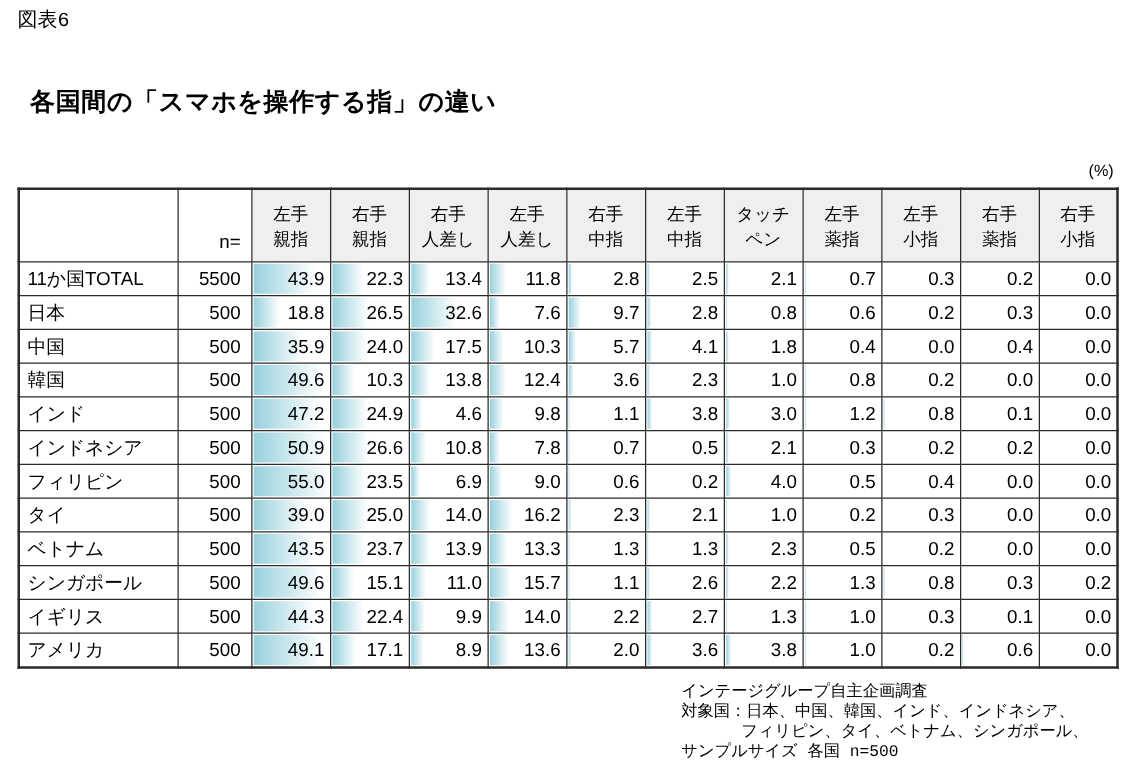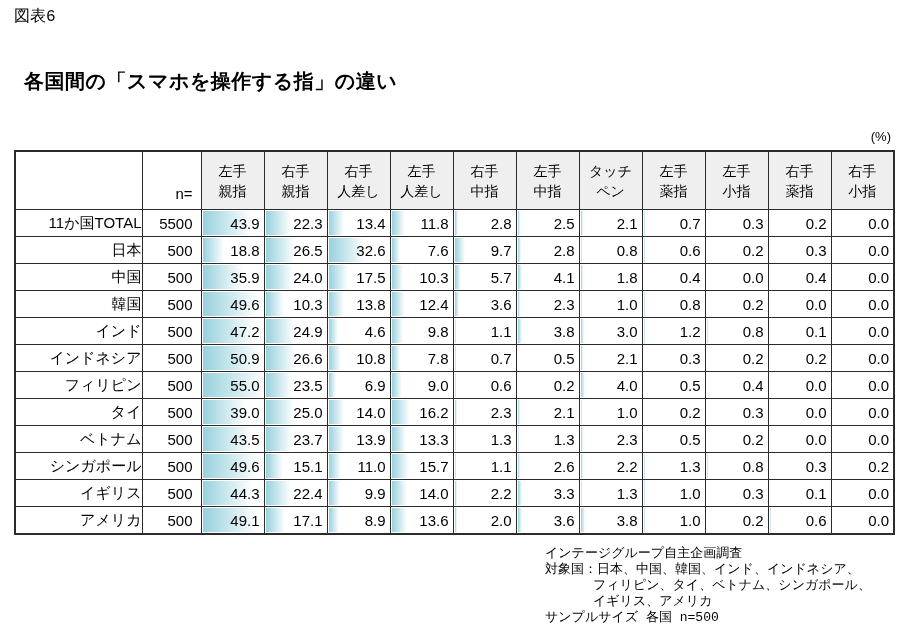--- a/index.html
+++ b/index.html
@@ -21,21 +21,21 @@
   thead th{
     background:#efefef;font-weight:normal;font-size:14px;text-align:center;
     height:52px;line-height:20px;vertical-align:middle;padding:0;
   }
   thead th.corner{background:#ffffff;}
   thead th.nhead{
     background:#ffffff;text-align:right;vertical-align:bottom;
     font-size:15px;padding:0 8px 5px 0;
   }
   tbody td{height:26px;font-size:15px;padding:0;}
-  td.rowlabel{text-align:right;padding-left:6px;}
+  td.rowlabel{text-align:left;padding-left:6px;}
   td.nval{text-align:right;padding-right:8px;}
   td.val{position:relative;text-align:right;}
   td.val .bar{
     position:absolute;left:1px;top:1px;bottom:1px;z-index:0;
   }
   td.val .num{position:relative;z-index:1;padding-right:4px;}
   .source-note{
     position:absolute;left:545px;top:546px;font-size:13px;line-height:16px;font-family:Liberation Mono, monospace;
   }
   .source-note .line{white-space:nowrap;}
@@ -266,21 +266,21 @@
         <td class="val"><div class="bar" style="width: 0.363636%; background: linear-gradient(to right, rgb(152, 209, 221), rgb(255, 255, 255));"></div><span class="num">0.2</span></td>
       </tr>
       <tr>
         <td class="rowlabel">イギリス</td>
         <td class="nval">500</td>
         <td class="val"><div class="bar" style="width: 80.5455%; background: linear-gradient(to right, rgb(152, 209, 221), rgb(255, 255, 255));"></div><span class="num">44.3</span></td>
         <td class="val"><div class="bar" style="width: 40.7273%; background: linear-gradient(to right, rgb(152, 209, 221), rgb(255, 255, 255));"></div><span class="num">22.4</span></td>
         <td class="val"><div class="bar" style="width: 18%; background: linear-gradient(to right, rgb(152, 209, 221), rgb(255, 255, 255));"></div><span class="num">9.9</span></td>
         <td class="val"><div class="bar" style="width: 25.4545%; background: linear-gradient(to right, rgb(152, 209, 221), rgb(255, 255, 255));"></div><span class="num">14.0</span></td>
         <td class="val"><div class="bar" style="width: 4%; background: linear-gradient(to right, rgb(152, 209, 221), rgb(255, 255, 255));"></div><span class="num">2.2</span></td>
-        <td class="val"><div class="bar" style="width: 8%; background: linear-gradient(to right, rgb(152, 209, 221), rgb(255, 255, 255));"></div><span class="num">3.3</span></td>
+        <td class="val"><div class="bar" style="width: 8%; background: linear-gradient(to right, rgb(152, 209, 221), rgb(255, 255, 255));"></div><span class="num">2.7</span></td>
         <td class="val"><div class="bar" style="width: 2.36364%; background: linear-gradient(to right, rgb(152, 209, 221), rgb(255, 255, 255));"></div><span class="num">1.3</span></td>
         <td class="val"><div class="bar" style="width: 1.81818%; background: linear-gradient(to right, rgb(152, 209, 221), rgb(255, 255, 255));"></div><span class="num">1.0</span></td>
         <td class="val"><div class="bar" style="width: 0.545455%; background: linear-gradient(to right, rgb(152, 209, 221), rgb(255, 255, 255));"></div><span class="num">0.3</span></td>
         <td class="val"><div class="bar" style="width: 0.181818%; background: linear-gradient(to right, rgb(152, 209, 221), rgb(255, 255, 255));"></div><span class="num">0.1</span></td>
         <td class="val"><span class="num">0.0</span></td>
       </tr>
       <tr>
         <td class="rowlabel">アメリカ</td>
         <td class="nval">500</td>
         <td class="val"><div class="bar" style="width: 89.2727%; background: linear-gradient(to right, rgb(152, 209, 221), rgb(255, 255, 255));"></div><span class="num">49.1</span></td>
@@ -295,15 +295,14 @@
         <td class="val"><div class="bar" style="width: 1.09091%; background: linear-gradient(to right, rgb(152, 209, 221), rgb(255, 255, 255));"></div><span class="num">0.6</span></td>
         <td class="val"><span class="num">0.0</span></td>
       </tr>
     </tbody>
 </table>
 
 <div class="source-note">
   <div class="line">インテージグループ自主企画調査</div>
   <div class="line">対象国：日本、中国、韓国、インド、インドネシア、</div>
   <div class="line indent">フィリピン、タイ、ベトナム、シンガポール、</div>
-  <div class="line indent">イギリス、アメリカ</div>
   <div class="line">サンプルサイズ 各国 n=500</div>
 </div>
 
 </body></html>

